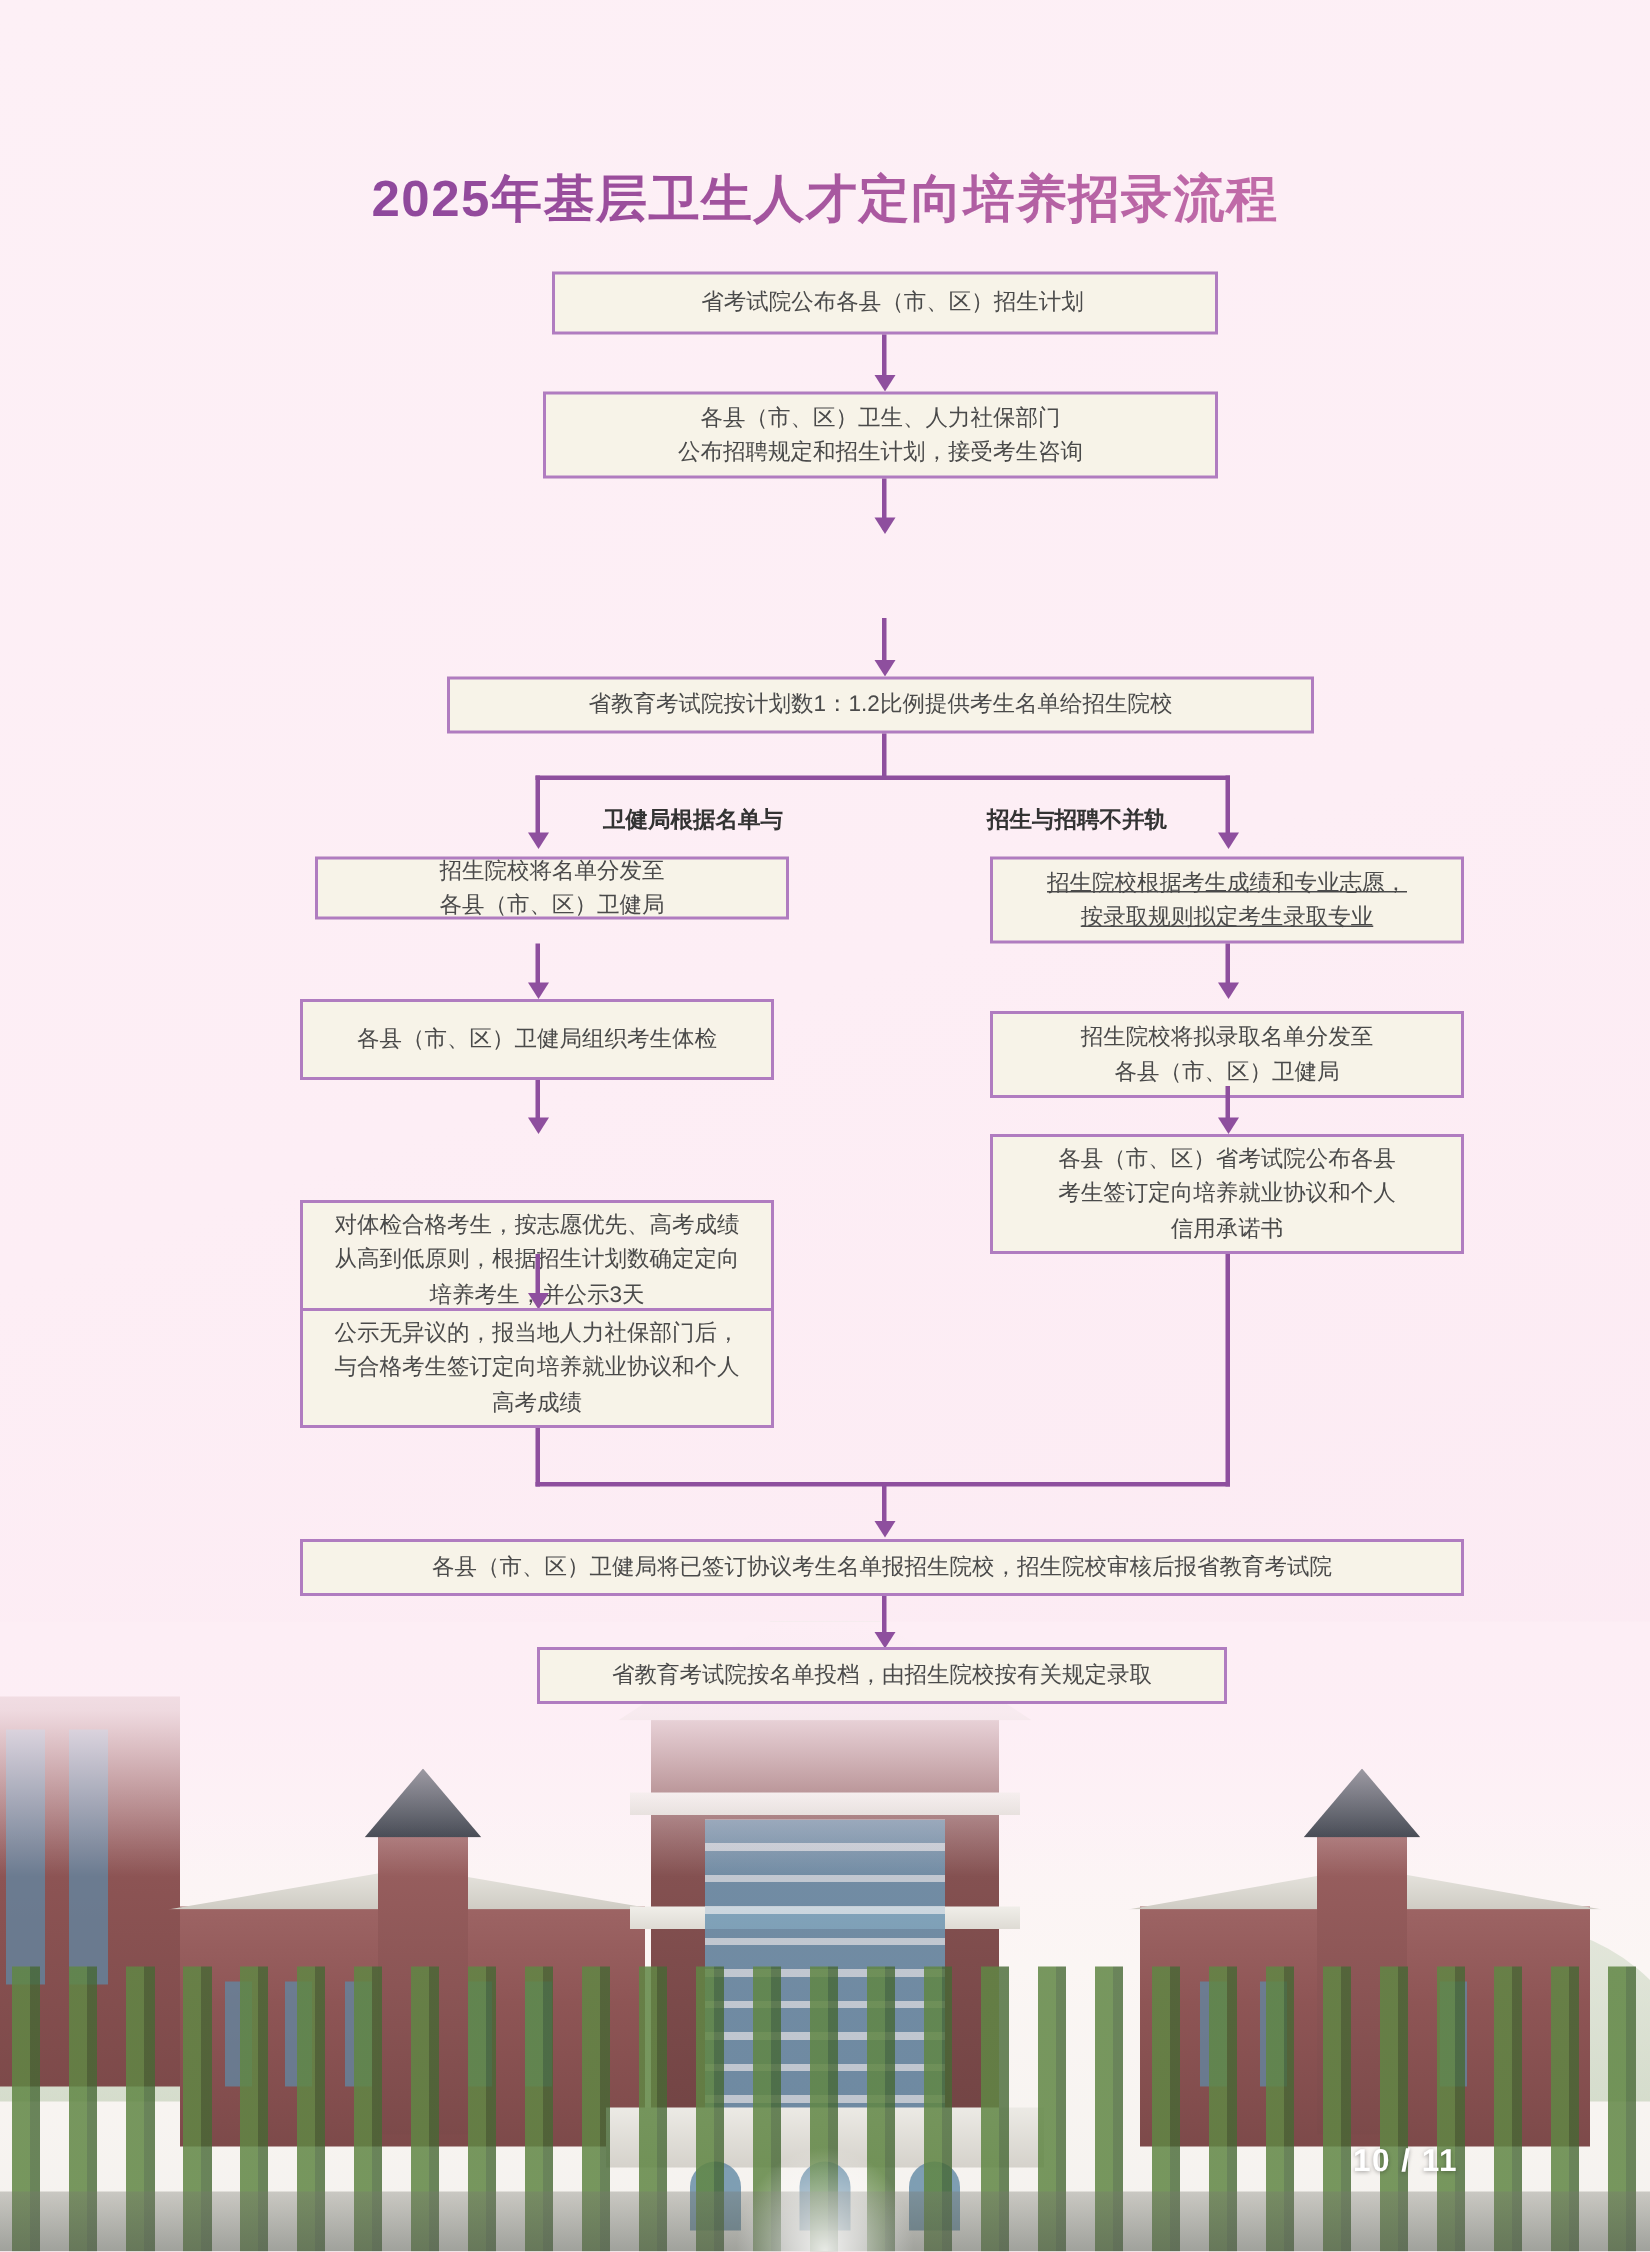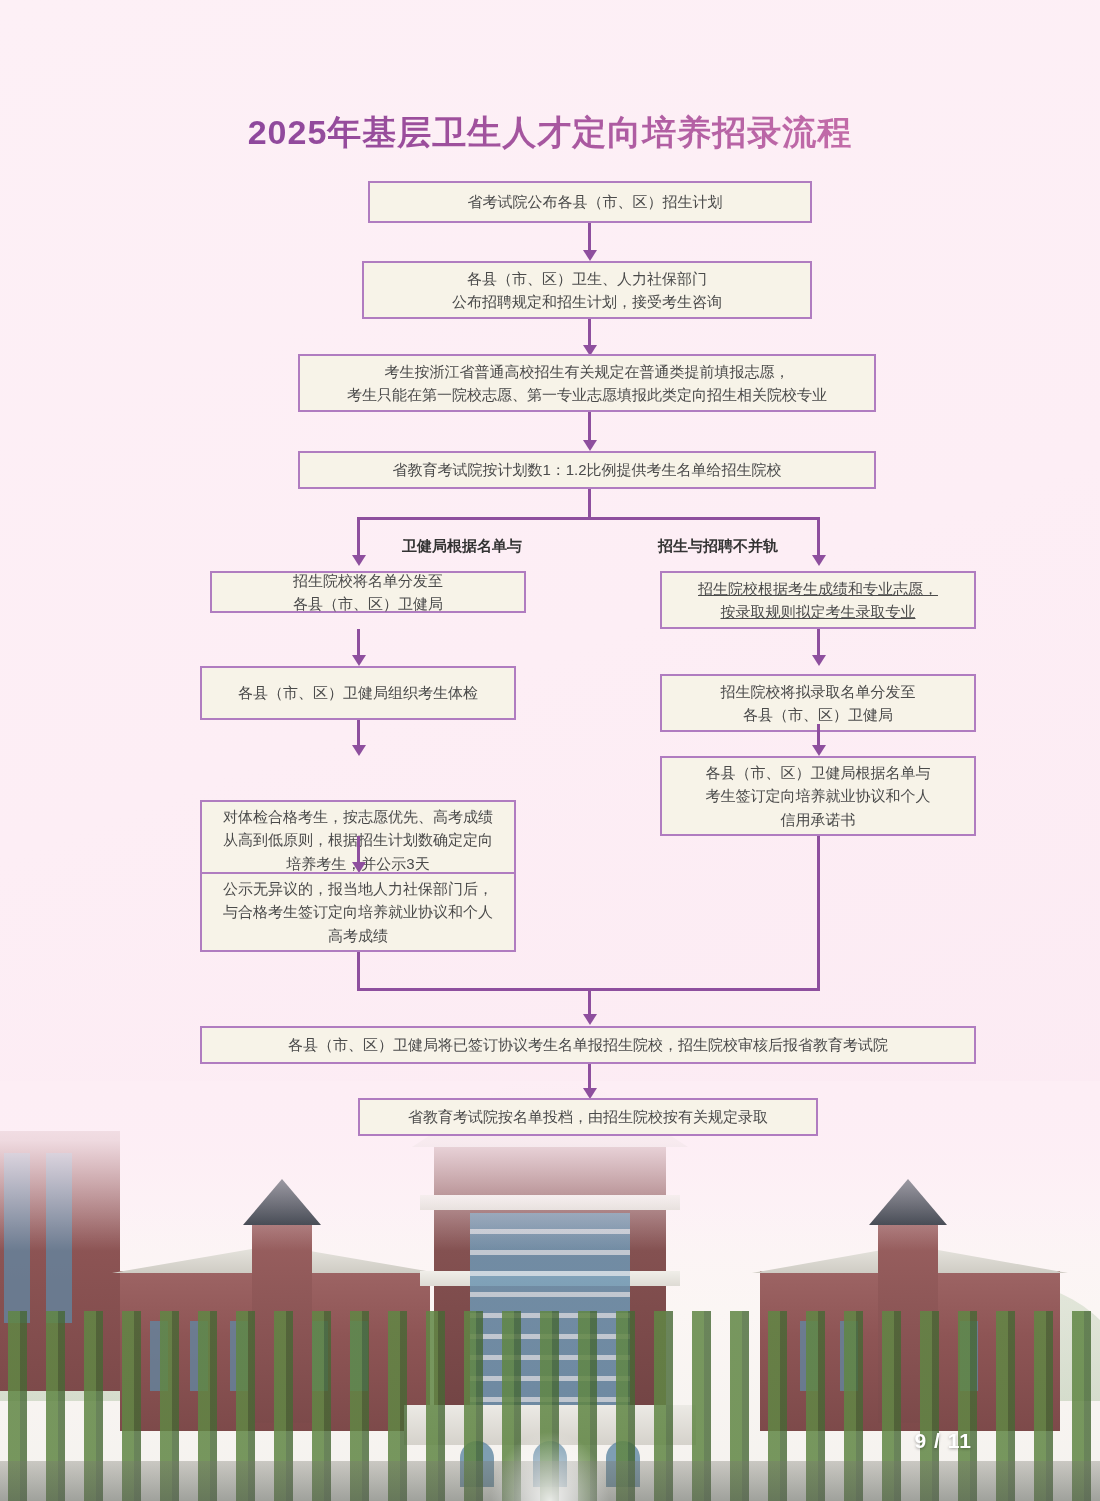--- a/index.html
+++ b/index.html
@@ -266,24 +266,20 @@
     <div class="vline" style="left:588px;top:223px;height:35px;"></div>
     <div class="arrowhead" style="left:583px;top:250px;"></div>
 
     <div class="node" style="left:362px;top:261px;width:450px;height:58px;">
       <span>各县（市、区）卫生、人力社保部门
 公布招聘规定和招生计划，接受考生咨询</span>
     </div>
     <div class="vline" style="left:588px;top:319px;height:34px;"></div>
     <div class="arrowhead" style="left:583px;top:345px;"></div>
 
-    <div class="node" style="left:298px;top:354px;width:578px;height:58px;">
-      <span>考生按浙江省普通高校招生有关规定在普通类提前填报志愿，
-考生只能在第一院校志愿、第一专业志愿填报此类定向招生相关院校专业</span>
-    </div>
     <div class="vline" style="left:588px;top:412px;height:36px;"></div>
     <div class="arrowhead" style="left:583px;top:440px;"></div>
 
     <div class="node" style="left:298px;top:451px;width:578px;height:38px;">
       <span>省教育考试院按计划数1：1.2比例提供考生名单给招生院校</span>
     </div>
 
     <div class="vline" style="left:588px;top:489px;height:30px;"></div>
     <div class="hline" style="left:357px;top:517px;width:463px;"></div>
     <div class="vline" style="left:357px;top:517px;height:45px;"></div>
@@ -329,21 +325,21 @@
     <div class="arrowhead" style="left:812px;top:655px;"></div>
 
     <div class="node" style="left:660px;top:674px;width:316px;height:58px;">
       <span>招生院校将拟录取名单分发至
 各县（市、区）卫健局</span>
     </div>
     <div class="vline" style="left:817px;top:724px;height:28px;"></div>
     <div class="arrowhead" style="left:812px;top:745px;"></div>
 
     <div class="node" style="left:660px;top:756px;width:316px;height:80px;">
-      <span>各县（市、区）卫健局根据名单与
+      <span>各县（市、区）省考试院公布各县
 考生签订定向培养就业协议和个人
 信用承诺书</span>
     </div>
 
     <div class="vline" style="left:357px;top:952px;height:39px;"></div>
     <div class="vline" style="left:817px;top:836px;height:155px;"></div>
     <div class="hline" style="left:357px;top:988px;width:463px;"></div>
     <div class="vline" style="left:588px;top:988px;height:30px;"></div>
     <div class="arrowhead" style="left:583px;top:1014px;"></div>
 
@@ -352,14 +348,14 @@
     </div>
     <div class="vline" style="left:588px;top:1064px;height:30px;"></div>
     <div class="arrowhead" style="left:583px;top:1088px;"></div>
 
     <div class="node" style="left:358px;top:1098px;width:460px;height:38px;">
       <span>省教育考试院按名单投档，由招生院校按有关规定录取</span>
     </div>
 
   </div>
 
-  <div id="pagenum">9 / 11</div>
+  <div id="pagenum">10 / 11</div>
 </div>
 
 </body></html>

